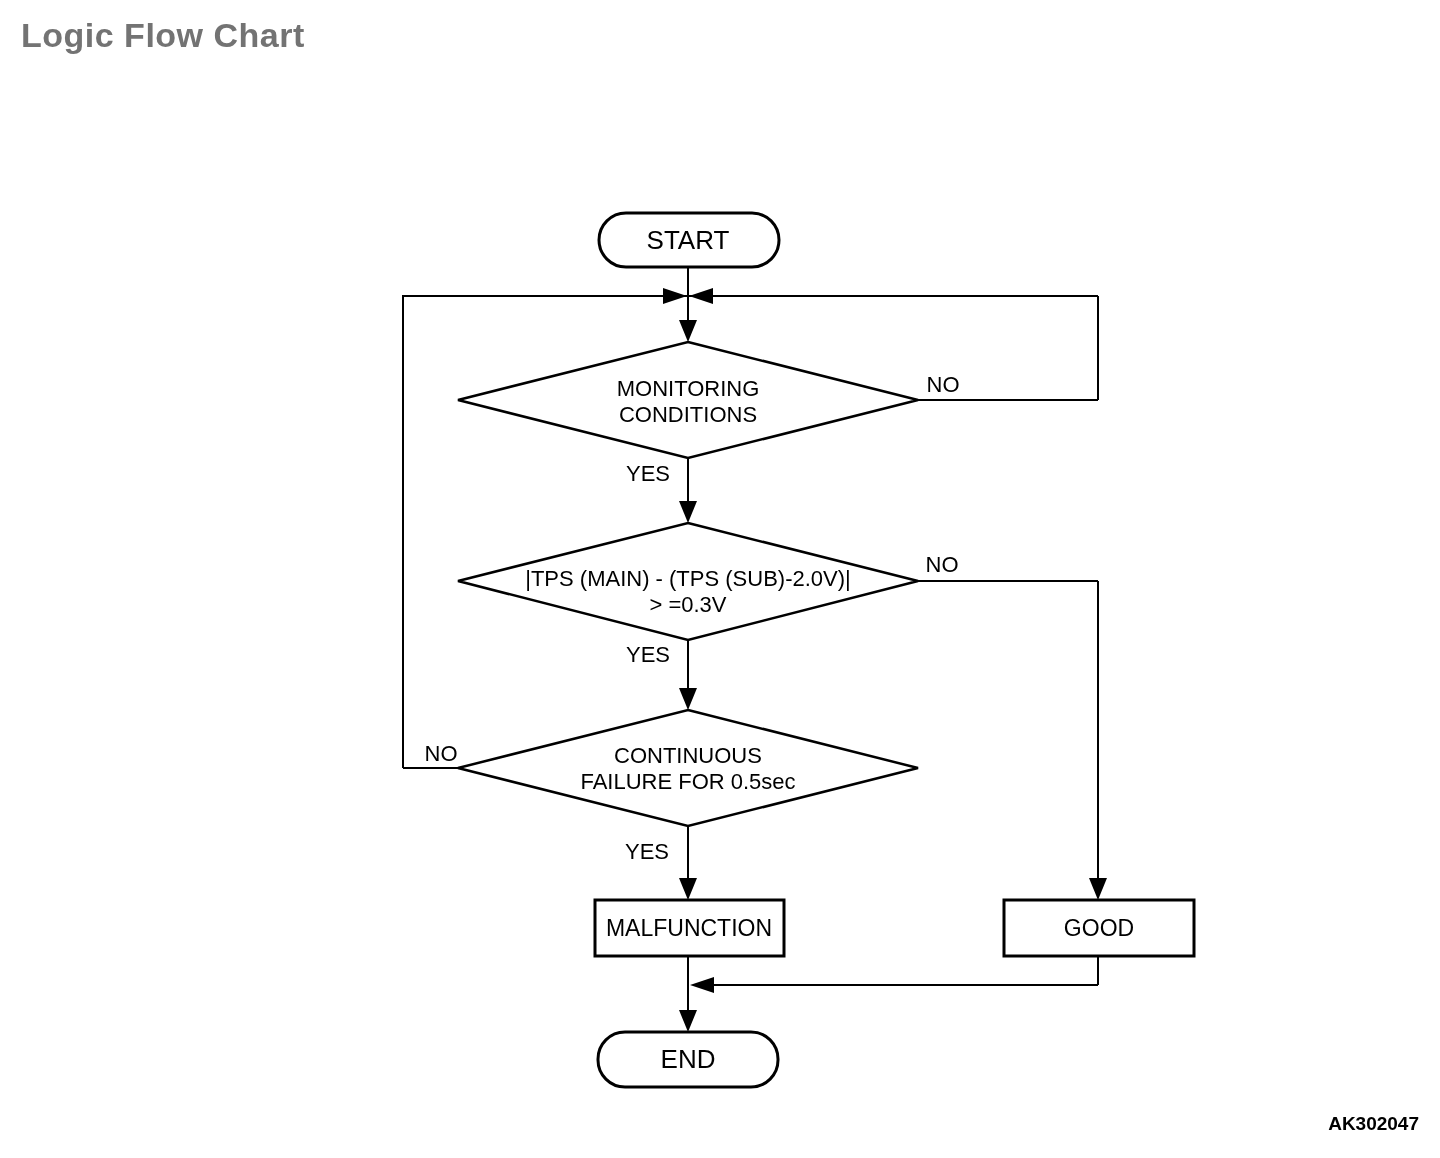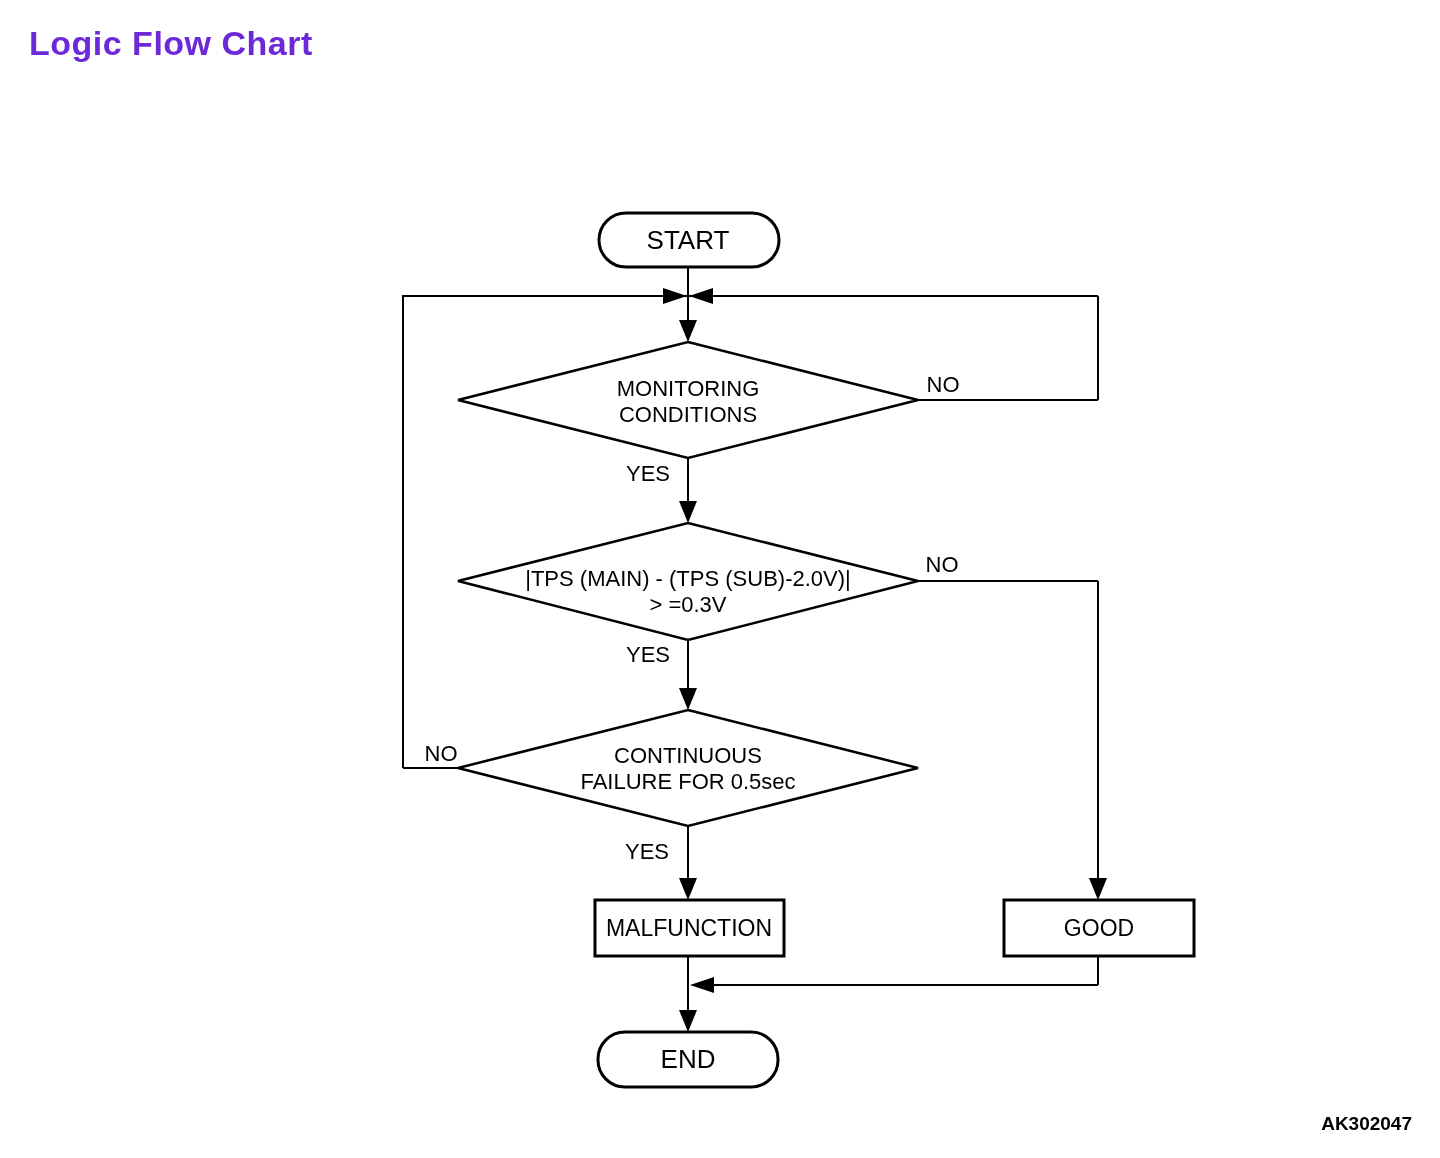--- a/index.html
+++ b/index.html
@@ -13,29 +13,29 @@
     height: 1158px;
     background: #ffffff;
     overflow: hidden;
     font-family: "Liberation Sans", sans-serif;
     color: #000000;
   }
   .page-title {
     position: absolute;
     left: 13px;
     top: 8px;
-    margin: 16px;
+    margin: 8px;
     font-size: 34px;
     font-weight: bold;
     letter-spacing: 0.5px;
-    color: #6d28d9;
+    color: #737373;
   }
   .figure-code {
     position: absolute;
-    right: 28px;
+    right: 21px;
     top: 1113px;
     font-size: 19px;
     font-weight: bold;
     color: #000000;
   }
   svg.flowchart {
     position: absolute;
     left: 0;
     top: 0;
   }

